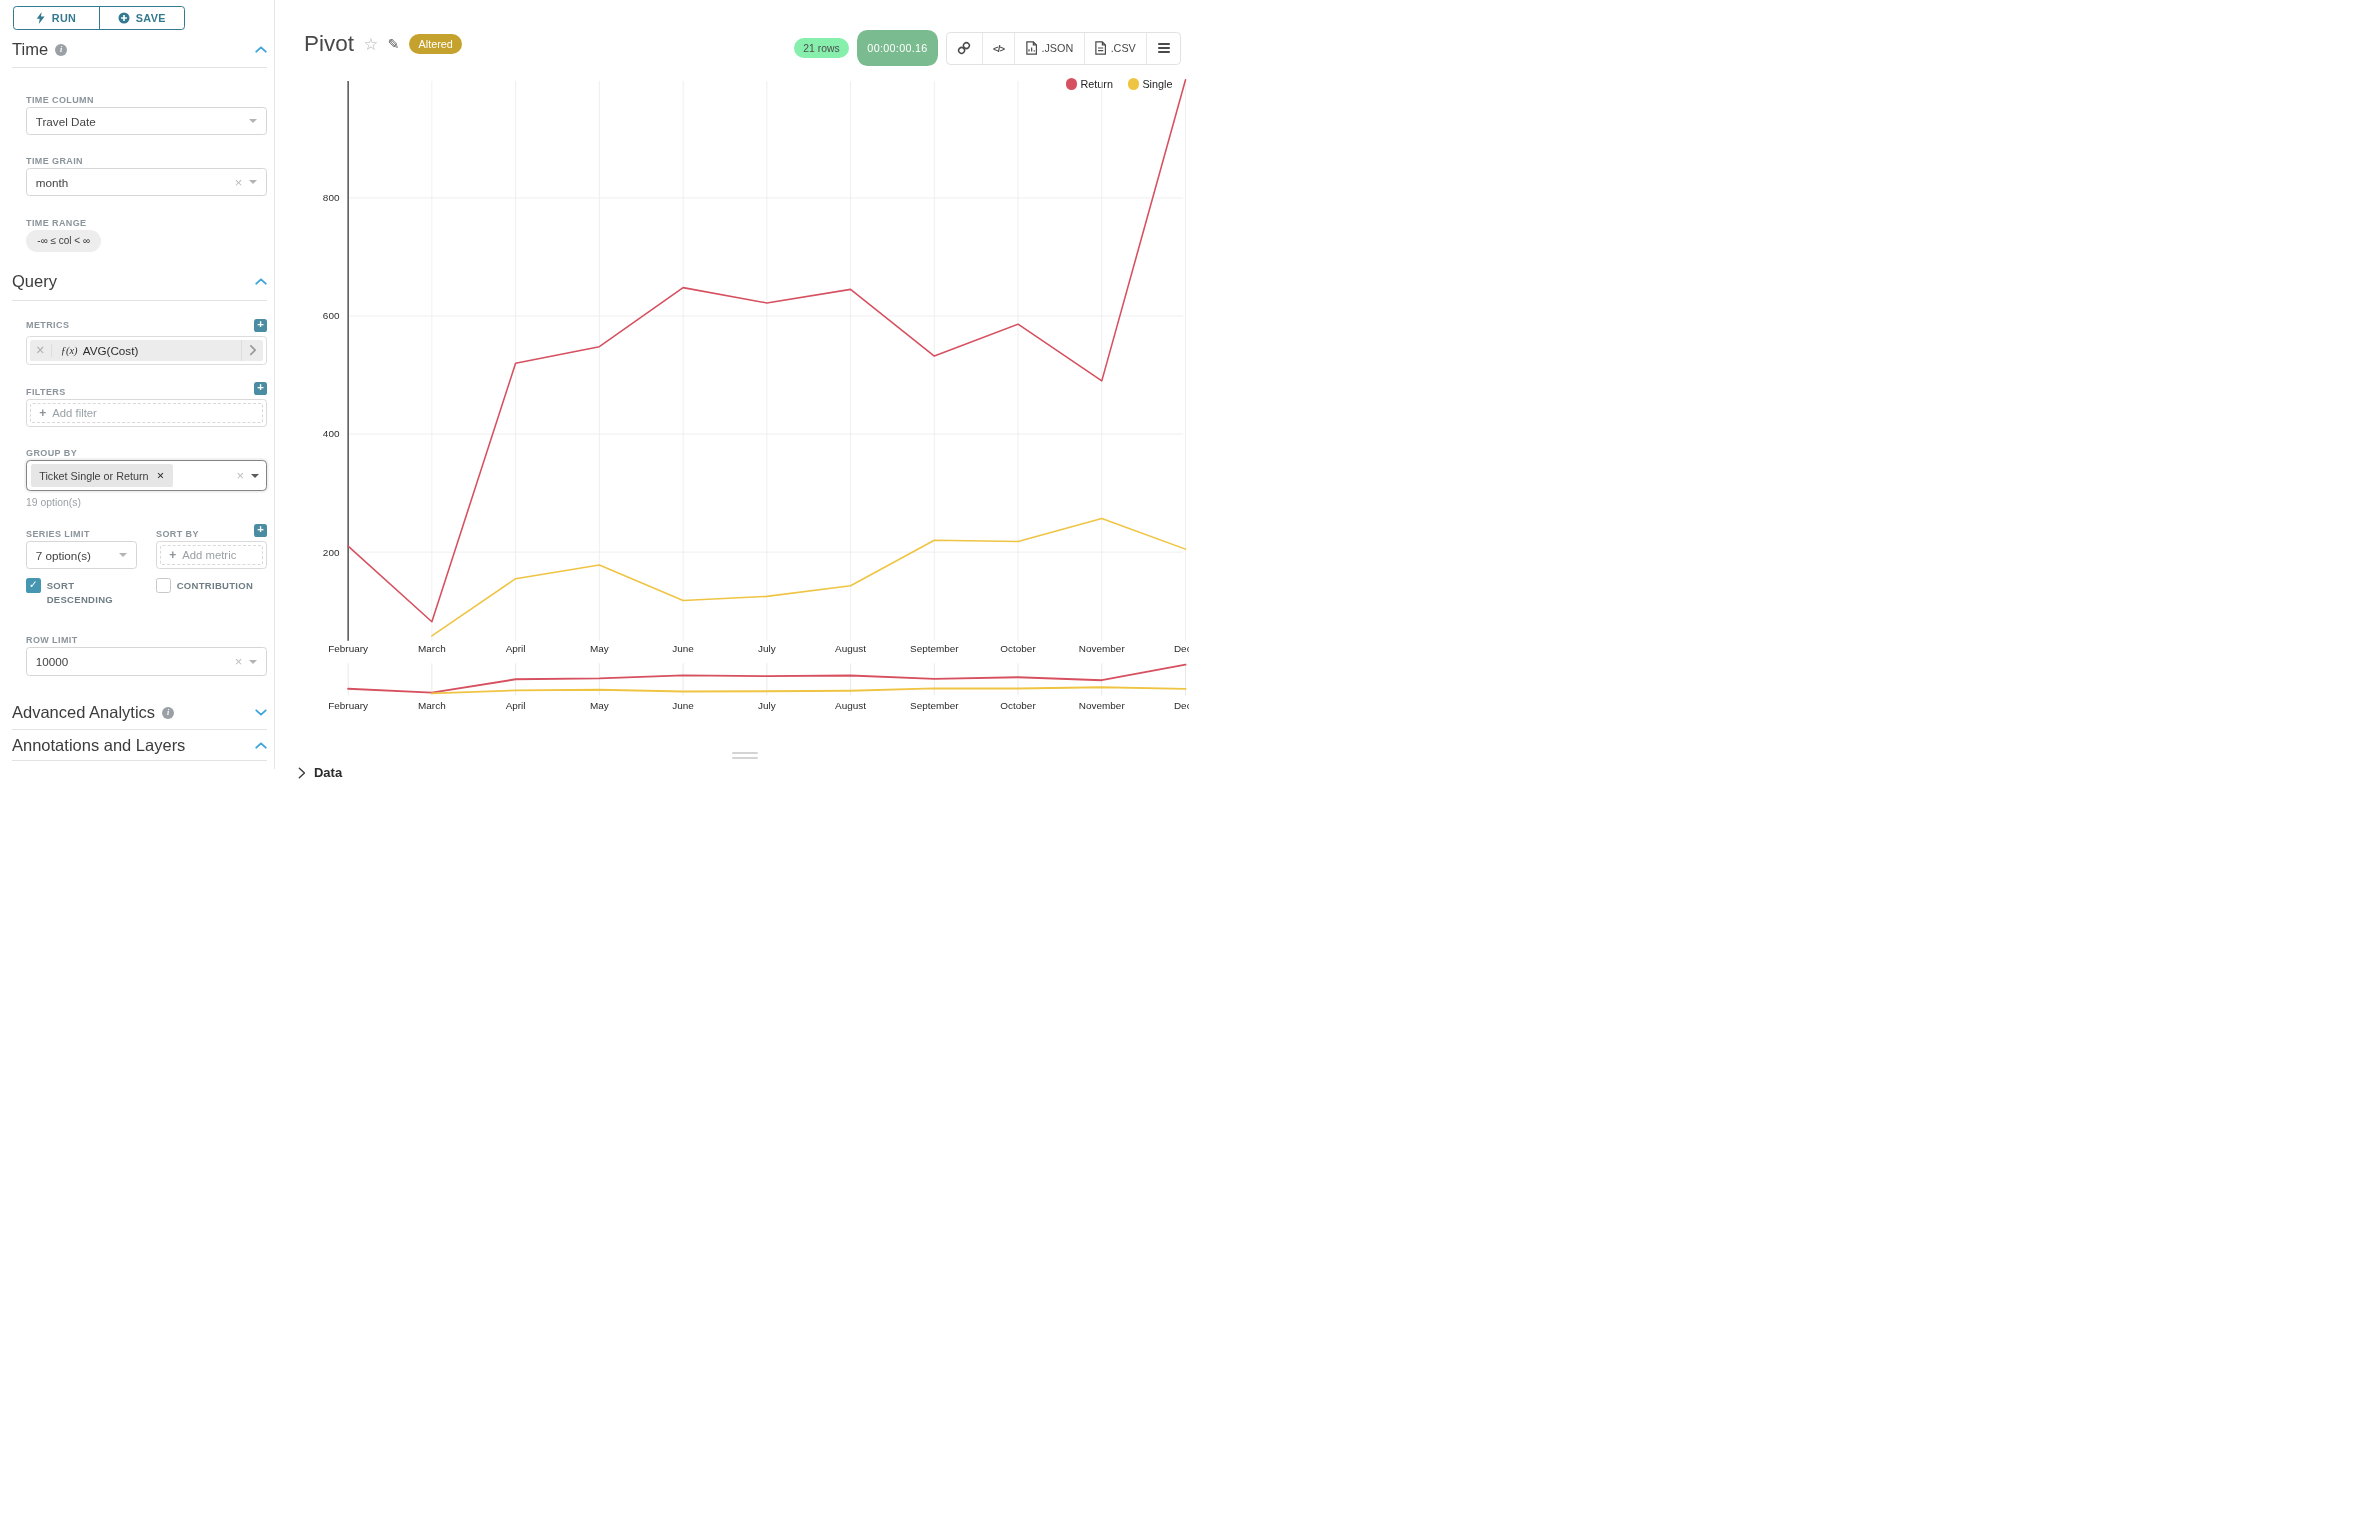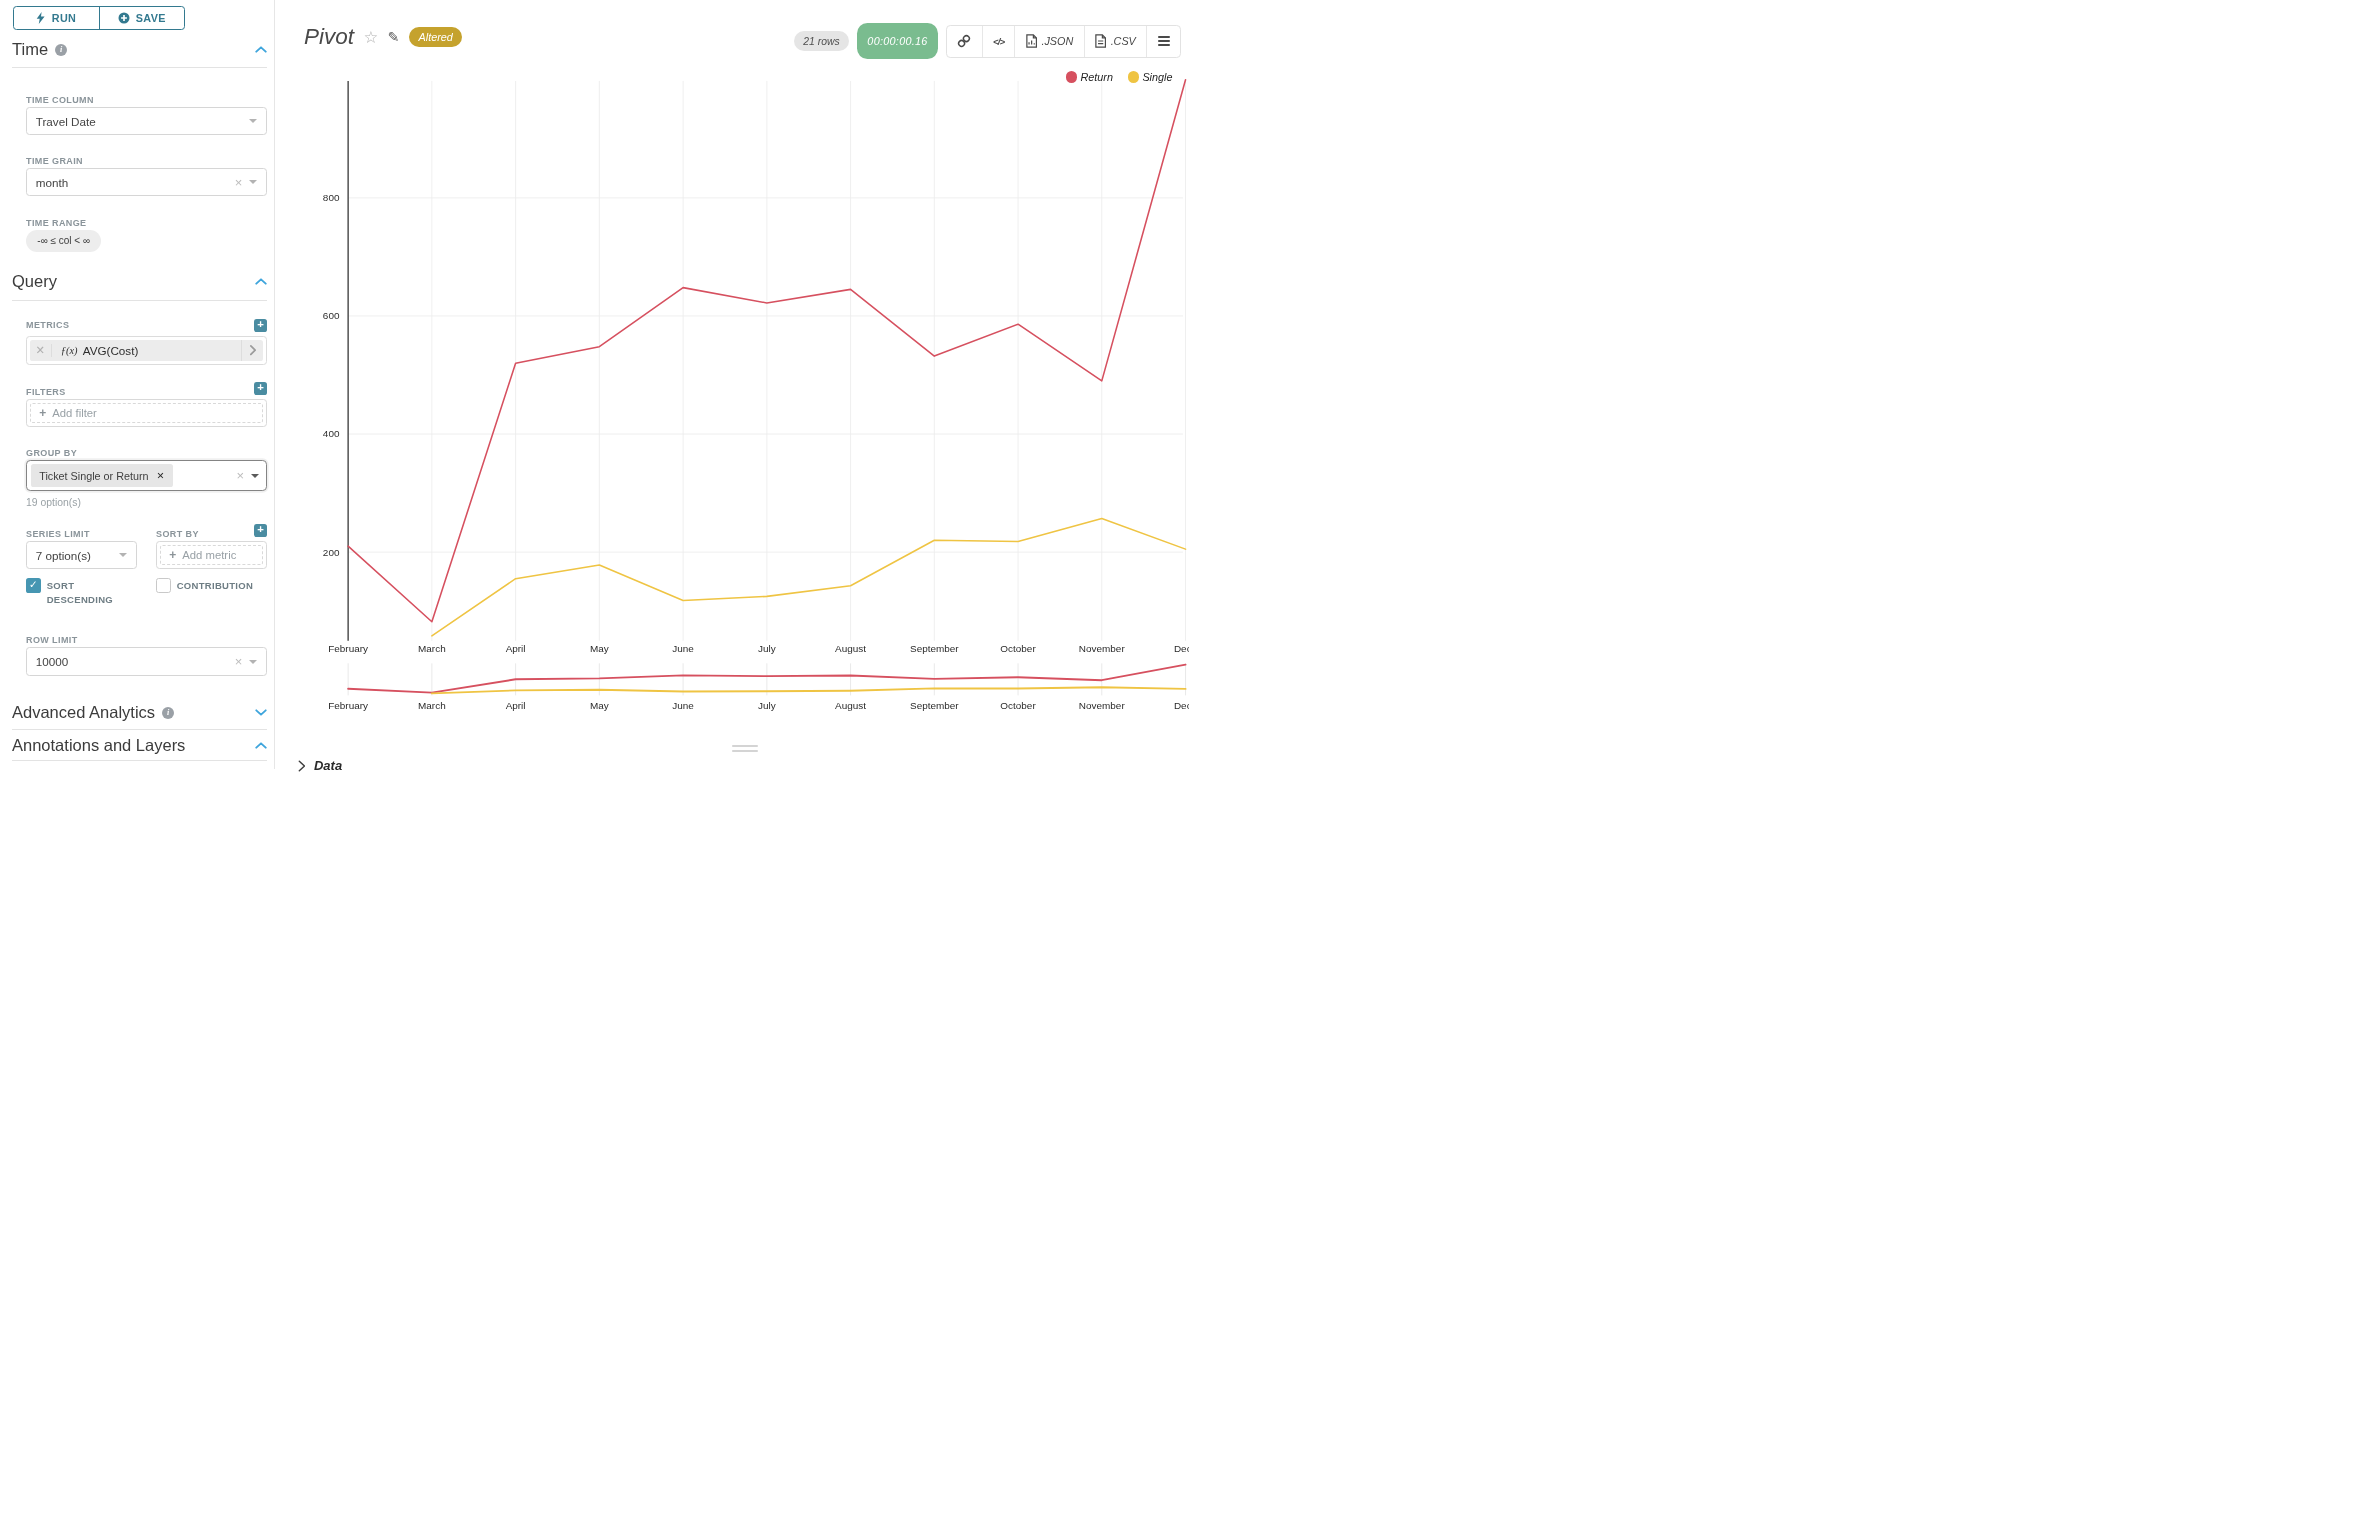--- a/index.html
+++ b/index.html
@@ -58,30 +58,30 @@
             gap:7.8px; padding:0 8.7px; font-size:10.8px; color:#3f3f3f; }
   .gb-tag b { font-size:9.5px; color:#2d2d2d; cursor:pointer; }
   .hint { position:absolute; left:26px; font-size:10.4px; color:#9aa2a6; }
   .cb-row { position:absolute; display:flex; align-items:flex-start; gap:6px; cursor:pointer; }
   .cb { width:14.7px; height:14.7px; border-radius:2.6px; flex:0 0 auto; }
   .cb.checked { background:#4696b2; color:#fff; font-size:10.4px; font-weight:700; text-align:center; line-height:14.7px; }
   .cb.unchecked { background:#fff; border:1.3px solid #c9c9c9; }
   .cb-label { font-size:9.5px; font-weight:600; color:#6e7d84; letter-spacing:0.3px; line-height:14px; padding-top:0.9px; }
 
   
-  #main { position:absolute; left:275px; top:10px; width:913px; height:769px; background:#fff;font-style:italic; }
+  #main { position:absolute; left:275px; top:17px; width:913px; height:769px; background:#fff; }
   .title-row { position:absolute; left:29px; top:14px; display:flex; align-items:center; gap:9.5px; }
   .page-title { font-size:22.5px; color:#494949; }
   .star { font-size:16.5px; color:#b5b5b5; cursor:pointer; }
   .edit-ic { font-size:14px; color:#565656; cursor:pointer; }
   .badge { height:20px; border-radius:10.4px; padding:0 9.5px; display:inline-flex; align-items:center;
            color:#fff; font-size:10.8px; cursor:default; }
   .right-cluster { position:absolute; right:7px; top:13px; display:flex; align-items:center; gap:7.8px; }
   .stat-pill { height:20px; border-radius:10.4px; padding:0 9.5px; display:inline-flex; align-items:center;
-               font-size:10.4px; background:#e5e5e5; color:#4e4e4e; }
+               font-size:10.4px; background:#86efac; color:#4e4e4e; }
   .timer-pill { height:36px; border-radius:10.4px; padding:0 10.4px; display:inline-flex; align-items:center;
                 font-size:10.8px; color:#fff; letter-spacing:0.3px; }
   .toolbar { display:flex; border:0.9px solid #e2e2e2; border-radius:4.3px; background:#fff; height:33px; }
   .tool-btn { display:flex; align-items:center; justify-content:center; gap:4.3px; padding:0 10.4px;
               border-right:0.9px solid #e7e7e7; font-size:10.8px; color:#474747; cursor:pointer; }
   .tool-btn:last-child { border-right:none; }
   .code-glyph { font-size:9.5px; font-weight:700; color:#4a4a4a; letter-spacing:-0.9px; }
   .burger { display:flex; flex-direction:column; gap:2.2px; }
   .burger span { width:12px; height:2.2px; background:#4a4a4a; border-radius:0.9px; }
 

